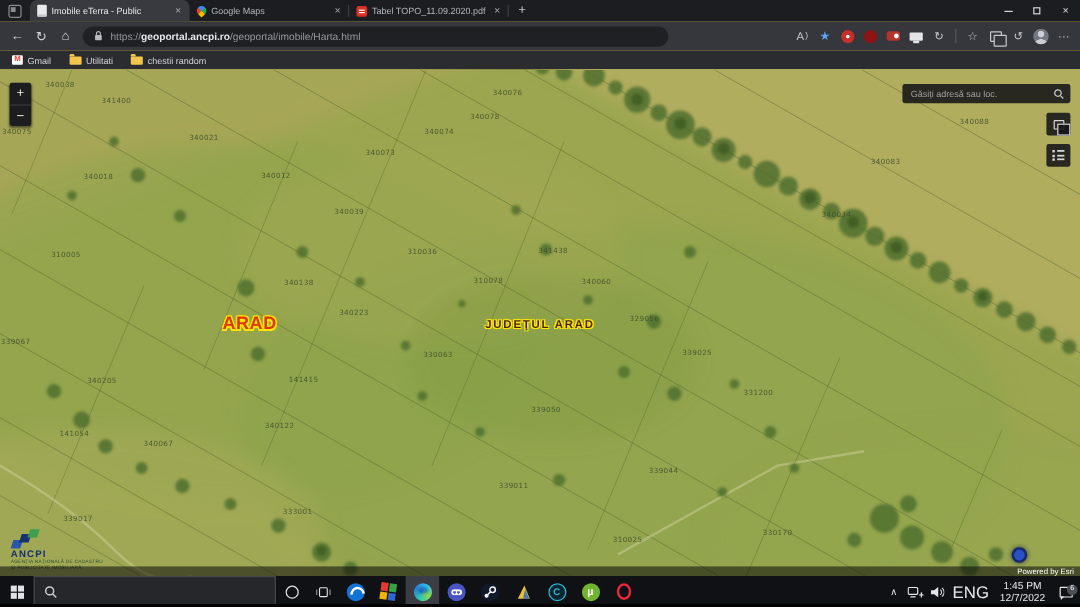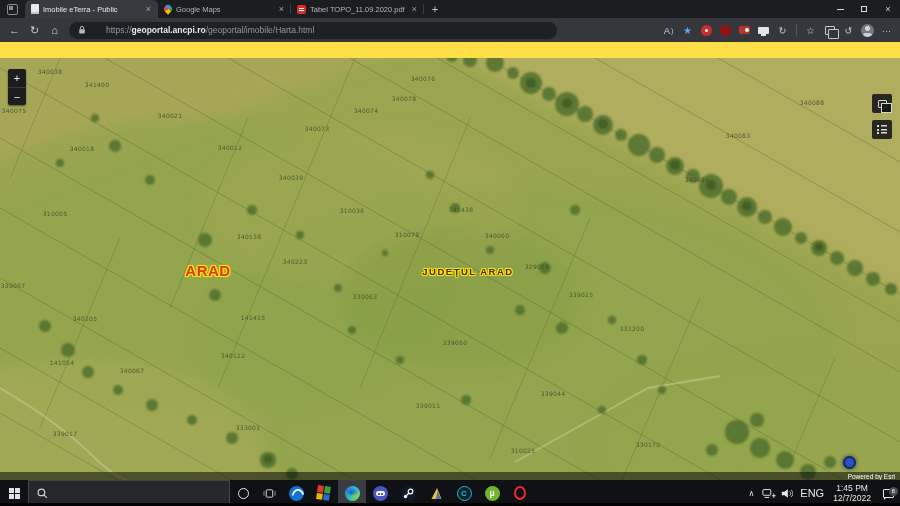--- a/index.html
+++ b/index.html
@@ -21,21 +21,21 @@
   .fav-pdf::after{content:"";position:absolute;left:2px;top:3px;width:5px;height:1px;background:#fff;box-shadow:0 2px 0 #fff;}
   .newtab{width:16px;text-align:center;color:#c6c7cb;font-size:11px;margin-left:3px;}
   .winctl{margin-left:auto;display:flex;height:100%;}
   .winctl>div{width:24px;display:flex;align-items:center;justify-content:center;color:#d6d7da;font-size:9px;}
   .ic-minbar{width:7px;height:1px;background:#d6d7da;}
   .ic-maxbox{width:6px;height:6px;border:1px solid #d6d7da;}
 
   
   .toolbar{position:absolute;top:18px;left:0;right:0;height:24px;background:#36373c;display:flex;align-items:center;padding:0 6px;gap:3px;}
   .navic{width:17px;height:17px;display:flex;align-items:center;justify-content:center;color:#cfd0d4;font-size:11px;border-radius:3px;}
-  .addr{width:488px;height:17px;background:#1f2024;border-radius:9px;display:flex;align-items:center;gap:20px;padding:0 9px;font-size:8.5px;color:#96979c;margin-left:3px;white-space:nowrap;overflow:hidden;}
+  .addr{width:488px;height:17px;background:#1f2024;border-radius:9px;display:flex;align-items:center;gap:6px;padding:0 9px;font-size:8.5px;color:#96979c;margin-left:3px;white-space:nowrap;overflow:hidden;}
   .addr .host{color:#e7e7ea;font-weight:bold;}
   .rticons{margin-left:auto;display:flex;align-items:center;gap:4px;}
   .tic{min-width:15px;height:16px;display:flex;align-items:center;justify-content:center;color:#c7c8cc;font-size:9.5px;position:relative;}
   .readaloud::after{content:")";font-size:7px;margin-left:1px;color:#c7c8cc;}
   .star-blue{color:#5aa7f2;font-size:10px;}
   .ext-red1{width:11px;height:11px;border-radius:50%;background:#c62f2a;position:relative;}
   .ext-red1::after{content:"";position:absolute;left:4px;top:4px;width:3px;height:3px;border-radius:50%;background:#fff;}
   .ext-red2{width:11px;height:11px;border-radius:50%;background:#8e1413;}
   .ext-multi{width:11px;height:8px;background:#b3352c;border-radius:2px;position:relative;}
   .ext-multi::after{content:"";position:absolute;right:1px;top:2px;width:4px;height:4px;border-radius:50%;background:#f5f6f8;}
@@ -53,21 +53,21 @@
   .ic-folder::before{content:"";position:absolute;top:-2px;left:0;width:4px;height:2px;background:#f3c64b;border-radius:1px 1px 0 0;}
   .ic-gmail{width:9px;height:8px;background:#fff;border-radius:1px;font-size:6.5px;font-weight:bold;color:#ea4335;line-height:8px;text-align:center;}
 
   
   .map{position:absolute;top:58px;left:0;width:900px;height:422px;overflow:hidden;background:#9ca650;}
   .mapbg{position:absolute;left:0;top:0;width:900px;height:422px;}
   .parcels{position:absolute;left:0;top:0;width:900px;height:422px;pointer-events:none;}
   .parcel{position:absolute;transform:translate(-50%,-50%);font-family:"DejaVu Sans",sans-serif;font-size:6px;color:#40502c;opacity:.88;white-space:nowrap;letter-spacing:.3px;}
   .maplabel{position:absolute;transform:translate(-50%,-50%);font-weight:bold;white-space:nowrap;pointer-events:none;}
   .city{left:208px;top:212px;font-size:15px;letter-spacing:.5px;color:#df360f;text-shadow:0 0 2px #ffe600,1px 1px 0 #ffe600,-1px -1px 0 #ffe600,1px -1px 0 #ffe600,-1px 1px 0 #ffe600;}
-  .county{left:450px;top:213px;font-size:9.5px;letter-spacing:1.5px;color:#46260d;text-shadow:0 0 2px #ffe600,1px 1px 0 #ffe600,-1px -1px 0 #ffe600,1px -1px 0 #ffe600,-1px 1px 0 #ffe600;margin-left:18px;}
+  .county{left:450px;top:213px;font-size:9.5px;letter-spacing:1.5px;color:#46260d;text-shadow:0 0 2px #ffe600,1px 1px 0 #ffe600,-1px -1px 0 #ffe600,1px -1px 0 #ffe600,-1px 1px 0 #ffe600;}
   .zoomctl{position:absolute;left:8px;top:11px;width:18px;background:#1d1d1f;border-radius:2px;box-shadow:0 1px 2px rgba(0,0,0,.5);}
   .zbtn{height:18px;display:flex;align-items:center;justify-content:center;color:#ececec;font-size:11px;cursor:pointer;}
   .zbtn+.zbtn{border-top:1px solid #3a3a3c;}
   .mapsearch{position:absolute;left:752px;top:12px;width:140px;height:16px;background:rgba(22,22,24,.88);border-radius:2px;display:flex;align-items:center;padding:0 5px;gap:4px;}
   .mapsearch input{flex:1;min-width:0;background:transparent;border:none;outline:none;color:#cfcfd2;font-size:7.5px;font-family:inherit;}
   .mapsearch input::placeholder{color:#9e9fa3;}
   .mapbtn{position:absolute;left:872px;width:20px;height:19px;background:rgba(22,22,24,.88);border-radius:2px;display:flex;align-items:center;justify-content:center;cursor:pointer;}
   .basemap-ic{width:9px;height:8px;border:1px solid #d6d7da;border-radius:1px;position:relative;}
   .basemap-ic::after{content:"";position:absolute;left:2px;top:2px;width:9px;height:8px;border:1px solid #d6d7da;background:rgba(22,22,24,.9);}
   .layers-ic{width:10px;height:9px;background:
@@ -112,21 +112,21 @@
   .app-edge::after{content:"";position:absolute;left:4px;top:3px;width:8px;height:6px;border-radius:50%;background:rgba(16,80,160,.55);filter:blur(1px);}
   .app-discord{background:#4a54c4;}
   .app-discord::after{content:"";position:absolute;left:3px;top:5px;width:9px;height:5.5px;border-radius:3px;background:radial-gradient(circle at 32% 55%,#4a54c4 0 1px,rgba(0,0,0,0) 1.3px),radial-gradient(circle at 68% 55%,#4a54c4 0 1px,rgba(0,0,0,0) 1.3px),#fff;}
   .app-steam{background:#10182b;}
   .app-cring{background:#0c2330;border:1.5px solid #28bcd6;color:#28bcd6;font-size:8px;font-weight:bold;display:flex;align-items:center;justify-content:center;}
   .app-ut{background:#71b52c;color:#fff;font-size:9px;font-weight:bold;display:flex;align-items:center;justify-content:center;}
   .app-opera{width:12px;height:14px;border-radius:50%;border:2.5px solid #f0263c;background:rgba(0,0,0,0);}
   .tray{margin-left:auto;display:flex;align-items:center;}
   .tray .tb-ic{width:18px;}
   .chev{color:#e6e6e8;font-size:8px;}
-  .tray-lang{font-size:11px;color:#e8e8ea;padding:0 4px;}
+  .tray-lang{font-size:14px;color:#e8e8ea;padding:0 4px;}
   .tray-clock{font-size:8.5px;color:#e8e8ea;text-align:center;line-height:10px;padding:0 5px;}
   .tray-notif{position:relative;width:24px;display:flex;align-items:center;justify-content:center;}
   .notif-ic{width:11px;height:9px;border:1px solid #e6e6e8;border-radius:1px;position:relative;}
   .notif-ic::after{content:"";position:absolute;left:0;bottom:-3px;border-left:3px solid #e6e6e8;border-bottom:3px solid rgba(0,0,0,0);}
   .badge{position:absolute;right:2px;bottom:2px;width:9px;height:9px;border-radius:50%;background:#4a4e57;color:#fff;font-size:6px;line-height:9px;text-align:center;}
 </style>
 </head>
 <body>
 
 <div class="screen">
@@ -193,20 +193,34 @@
           <span class="collections"></span>
         </div>
       <div class="tic">↺</div>
       <div class="tic">
           <span class="avatar"></span>
         </div>
       <div class="tic">···</div>
     </div>
   </div>
 
+  <div class="bookbar">
+    <div class="bm">
+      <span class="ic-gmail">M</span>
+      <span>Gmail</span>
+    </div>
+    <div class="bm">
+      <span class="ic-folder"></span>
+      <span>Utilitati</span>
+    </div>
+    <div class="bm">
+      <span class="ic-folder"></span>
+      <span>chestii random</span>
+    </div>
+  </div>
 
   <div class="map">
     <svg class="mapbg" viewBox="0 0 900 422" preserveAspectRatio="none">
       <defs>
         <filter id="b1" x="-50%" y="-50%" width="200%" height="200%">
             <feGaussianBlur stdDeviation="1.2"></feGaussianBlur>
           </filter>
         <filter id="b2" x="-50%" y="-50%" width="200%" height="200%">
             <feGaussianBlur stdDeviation="8"></feGaussianBlur>
           </filter>
@@ -373,28 +387,44 @@
       </div>
 
     <span class="maplabel city">ARAD</span>
     <span class="maplabel county">JUDEŢUL ARAD</span>
 
     <div class="zoomctl">
       <div class="zbtn">+</div>
       <div class="zbtn">−</div>
     </div>
 
+    <div class="mapsearch">
+      <input type="text" placeholder="Găsiți adresă sau loc." style="">
+      <svg width="9" height="9" viewBox="0 0 10 10">
+          <circle cx="4" cy="4" r="3" fill="none" stroke="#c9c9cd" stroke-width="1.2"></circle>
+          <line x1="6.3" y1="6.3" x2="9" y2="9" stroke="#c9c9cd" stroke-width="1.2"></line>
+        </svg>
+    </div>
 
     <div class="mapbtn" style="top:36px;">
         <span class="basemap-ic"></span>
       </div>
     <div class="mapbtn" style="top:62px;">
         <span class="layers-ic"></span>
       </div>
 
+    <div class="ancpi">
+      <div class="ancpi-mark">
+          <i class="m1"></i>
+          <i class="m2"></i>
+          <i class="m3"></i>
+        </div>
+      <div class="ancpi-title">ANCPI</div>
+      <div class="ancpi-sub"><span>AGENŢIA NAŢIONALĂ DE CADASTRU</span><br><span>ŞI PUBLICITATE IMOBILIARĂ</span></div>
+    </div>
 
     <div class="bluedot"></div>
     <div class="attrib">
         <span>Powered by Esri</span>
       </div>
   </div>
 
   <div class="taskbar">
     <div class="tb-start">
         <span class="winlogo">

